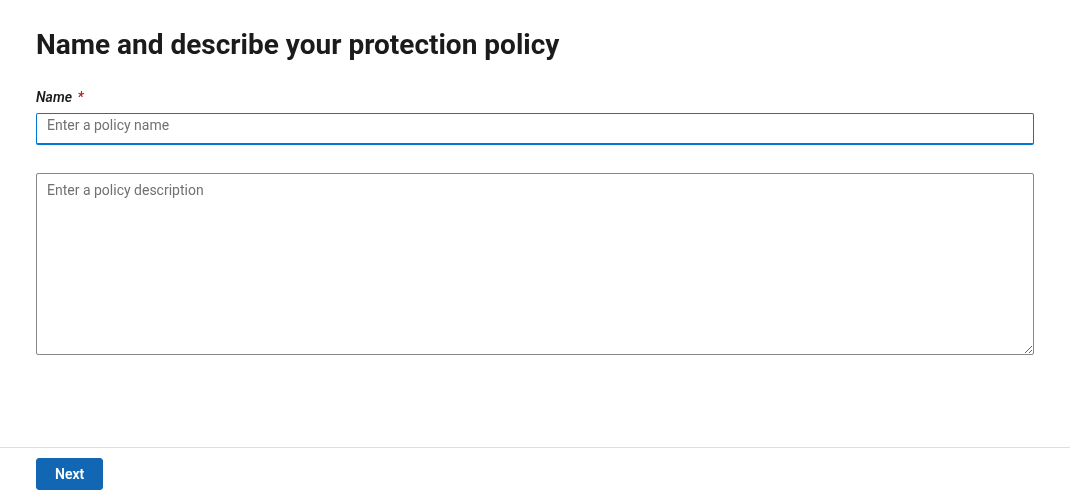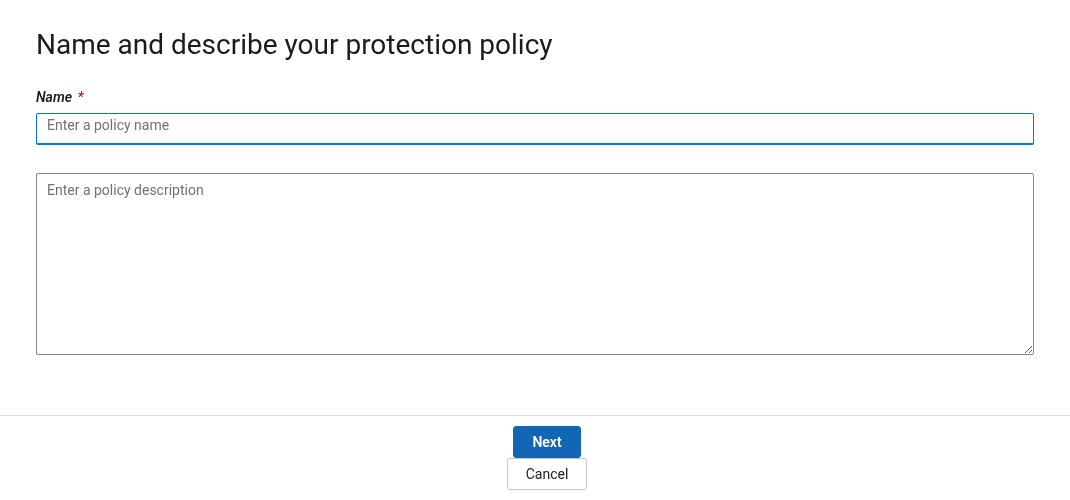--- a/index.html
+++ b/index.html
@@ -13,21 +13,21 @@
       color: #212121;
       width: 1070px;
       height: 500px;
       position: relative;
     }
     .page {
       padding: 28px 36px 0 36px;
     }
     h1.page-title {
       font-size: 28px;
-      font-weight: 400;
+      font-weight: 700;
       color: #1b1b1b;
       margin-bottom: 28px;
     }
     .field-group {
       margin-bottom: 28px;
     }
     .field-label {
       display: block;
       font-size: 14px;
       font-weight: 600;
@@ -75,21 +75,20 @@
       position: absolute;
       left: 0;
       right: 0;
       bottom: 0;
       padding: 10px 12px 10px 36px;
       border-top: 1px solid #e1dfdd;
       display: flex;
       justify-content: space-between;
       align-items: center;
       background: #fff;
-      flex-direction: column;
     }
     .btn {
       font-family: inherit;
       font-size: 14px;
       font-weight: 600;
       padding: 6px 18px;
       border-radius: 3px;
       cursor: pointer;
       min-height: 32px;
     }
@@ -119,14 +118,13 @@
     <input type="text" class="text-input focused" placeholder="Enter a policy name" style="">
   </div>
 
   <div class="field-group">
     <textarea class="textarea-input" placeholder="Enter a policy description" style=""></textarea>
   </div>
 </div>
 
 <div class="footer">
   <button class="btn btn-primary">Next</button>
-  <button class="btn btn-secondary">Cancel</button>
 </div>
 
 </body></html>

